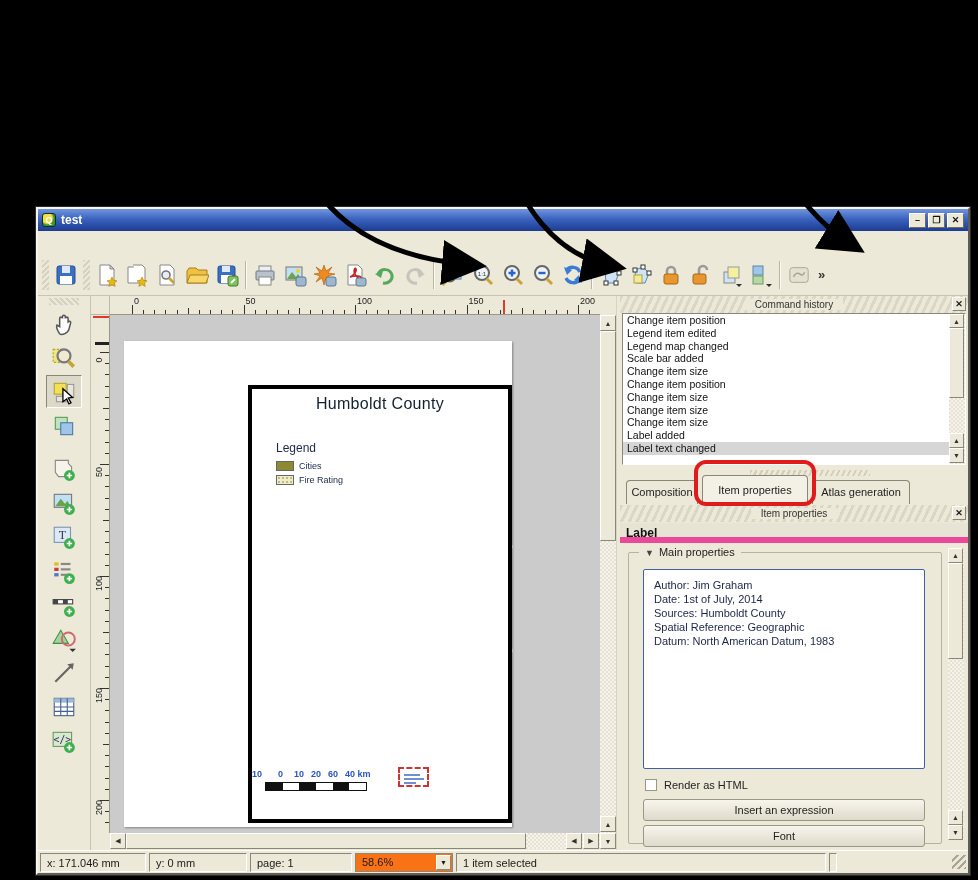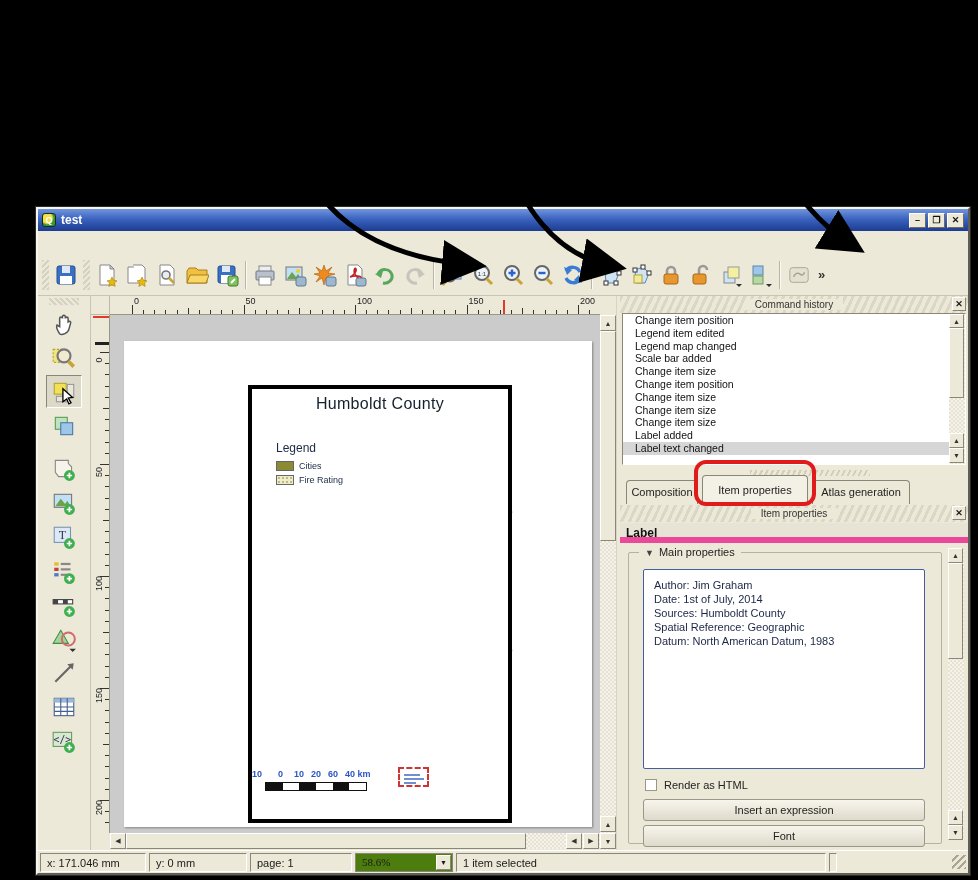--- a/index.html
+++ b/index.html
@@ -54,21 +54,21 @@
   .htick { position:absolute; bottom:0; width:1px; background:#333; }
   .vtick { position:absolute; right:0; height:1px; background:#333; }
   .hnum { position:absolute; top:0; font-size:9px; color:#222; }
   .vnum { position:absolute; left:1px; font-size:9px; color:#222; transform:rotate(-90deg); transform-origin:center; width:14px; text-align:center; }
   .red-mark-h { position:absolute; bottom:0; width:2px; height:14px; background:#e03a2a; }
   .red-mark-v { position:absolute; right:0; left:2px; height:2px; background:#e03a2a; }
   .blk-mark-v { position:absolute; right:0; left:4px; height:3px; background:#222; }
 
   
   #viewport { position:absolute; left:72px; top:19px; width:490px; height:518px; background:#cbcbcb; overflow:hidden; }
-  #paper { position:absolute; left:14px; top:26px; width:468px; height:486px; background:#fff; box-shadow:1px 1px 2px rgba(0,0,0,.35); }
+  #paper { position:absolute; left:14px; top:26px; width:388px; height:486px; background:#fff; box-shadow:1px 1px 2px rgba(0,0,0,.35); }
   #comp-frame { position:absolute; left:124px; top:44px; width:264px; height:438px; border:4px solid #000; background:#fff; }
   #comp-title { position:absolute; left:124px; top:54px; width:264px; text-align:center; font-size:16px; color:#14202e; letter-spacing:.3px; }
   #legend-box { position:absolute; left:152px; top:100px; width:100px; }
   #legend-title { font-size:12px; color:#1c2a46; margin-bottom:6px; }
   .legend-row { display:flex; align-items:center; gap:5px; margin-bottom:4px; font-size:9px; color:#1c2a46; }
   .sw { width:18px; height:10px; border:1px solid #666; }
   .sw-cities { background:#8c8b33; }
   .sw-fire { background:#efedc3;
     background-image:radial-gradient(#b9b58a 0.7px, transparent 0.8px); background-size:4px 4px; }
   #map-svg { position:absolute; left:0; top:0; width:468px; height:486px; }
@@ -93,21 +93,21 @@
 
   
   #rpanel { position:absolute; left:582px; top:0; width:348px; height:554px; background:#ece9d8; }
   .panel-hdr { position:relative; height:17px; display:flex; align-items:center;
     background:repeating-linear-gradient(115deg,#dbd7c6 0 3px,#ece9d8 3px 7px); }
   .panel-hdr .hdr-label { margin:0 auto; background:#ece9d8; padding:0 10px; font-size:10px; color:#333; }
   .hdr-x { position:absolute; right:2px; top:1px; width:14px; height:14px; background:#ece9d8;
     border:1px solid; border-color:#fff #8a8778 #8a8778 #fff; font-size:9px; line-height:12px; text-align:center; font-weight:bold; }
   #history-list { position:absolute; left:2px; top:17px; width:344px; height:152px; background:#fff;
     border:1px solid; border-color:#8a8778 #fff #fff #8a8778; overflow:hidden; }
-  .hist-item { height:12.8px; line-height:12.8px; padding-left:12px; font-size:10.5px; color:#111; }
+  .hist-item { height:12.8px; line-height:12.8px; padding-left:4px; font-size:10.5px; color:#111; }
   .hist-item.selected { background:#d6d6d6; }
   #hist-sb { position:absolute; right:0; top:0; width:16px; height:150px; }
 
   #tabbar { position:absolute; left:0; top:170px; width:348px; height:39px; }
   #tab-hatch { position:absolute; left:130px; top:4px; width:120px; height:6px;
     background:repeating-linear-gradient(115deg,#d2ceba 0 2px,#ece9d8 2px 5px); }
   .tab { position:absolute; bottom:1px; height:24px; background:#ece9d8; border:1px solid #8a8778; border-bottom:none;
     border-radius:4px 4px 0 0; text-align:center; font-size:11px; padding-top:5px; color:#222; }
   .tab.active { height:29px; background:#f3f1e6; padding-top:8px; z-index:2; }
   #red-box { position:absolute; left:74px; top:-6px; width:122px; height:46px; border:4px solid #e01b1b; border-radius:12px; z-index:5; }
@@ -125,21 +125,21 @@
   #render-html-row { position:absolute; left:16px; top:226px; display:flex; align-items:center; gap:7px; font-size:11px; color:#222; }
   #render-html-cb { width:12px; height:12px; background:#fff; border:1px solid #9a97886; border:1px solid #9a9788; }
   .btn { position:absolute; left:14px; width:282px; height:22px; background:linear-gradient(180deg,#f7f5ec,#dedacb);
     border:1px solid #9a9788; border-radius:3px; text-align:center; padding-top:4px; font-size:11px; color:#222; }
   #panel-sb { position:absolute; right:4px; top:252px; width:16px; height:296px; }
 
   
   #statusbar { position:absolute; left:0; top:641px; width:930px; height:23px; background:#ece9d8;
     border-top:1px solid #fff; display:flex; align-items:center; padding:0 2px; gap:3px; }
   .status-box { height:19px; border:1px solid; border-color:#8a8778 #fff #fff #8a8778; padding:3px 6px 0 6px; }
-  #status-combo { width:98px; height:19px; background:#4d7c0f; border:1px solid #8a8778; position:relative; padding:2px 0 0 6px;font-family:Liberation Serif, serif; }
+  #status-combo { width:98px; height:19px; background:#f97316; border:1px solid #8a8778; position:relative; padding:2px 0 0 6px; }
   #combo-arrow { position:absolute; right:1px; top:1px; width:15px; height:15px; background:#ece9d8;
     border:1px solid; border-color:#fff #8a8778 #8a8778 #fff; font-size:7px; text-align:center; line-height:14px; }
   #resize-grip { margin-left:auto; width:14px; height:14px;
     background:repeating-linear-gradient(135deg,transparent 0 3px,#a9a695 3px 5px); }
 
   .map-label { font-size:5px; fill:#333; paint-order:stroke; stroke:#ffffffcc; stroke-width:.8px; }
 </style>
 </head>
 <body>
 

